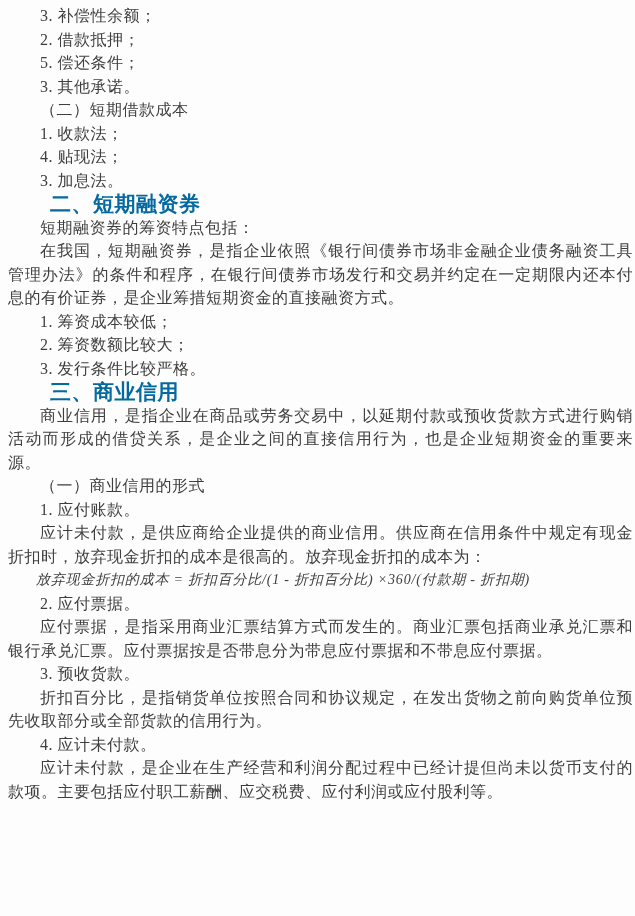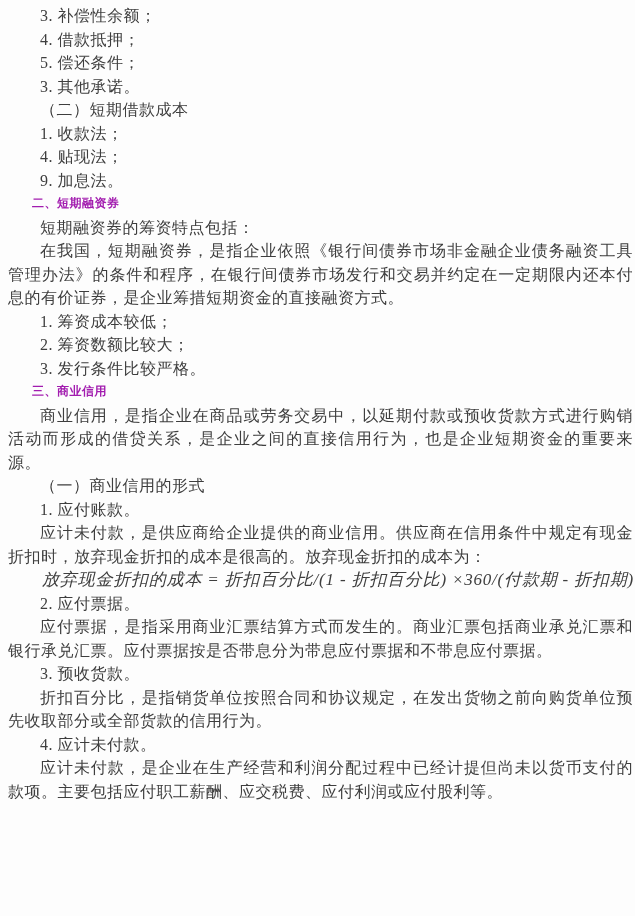--- a/index.html
+++ b/index.html
@@ -23,45 +23,45 @@
     white-space: nowrap;
   }
   .para {
     text-indent: 2em;
     text-align: justify;
   }
   .h2 {
     font-weight: bold;
     text-indent: 2em;
     font-family: "Liberation Sans", "DejaVu Sans", sans-serif;
-    font-size: 12px;
-    color: #a21caf;
+    font-size: 21px;
+    color: #0369a1;
     margin: 13px 0 12px 0;
   }
   .formula {
     text-indent: 2em;
     font-style: italic;
-    font-size: 17px;
+    font-size: 14px;
     letter-spacing: 0.8px;
     margin: 12px 0 12px 0;
     white-space: nowrap;
   }
 </style>
 </head>
 <body>
 
 <div class="page">
   <p class="item">3. 补偿性余额；</p>
-  <p class="item">4. 借款抵押；</p>
+  <p class="item">2. 借款抵押；</p>
   <p class="item">5. 偿还条件；</p>
   <p class="item">3. 其他承诺。</p>
   <p class="item">（二）短期借款成本</p>
   <p class="item">1. 收款法；</p>
   <p class="item">4. 贴现法；</p>
-  <p class="item">9. 加息法。</p>
+  <p class="item">3. 加息法。</p>
   <p class="h2">二、短期融资券</p>
   <p class="para">短期融资券的筹资特点包括：</p>
   <p class="para">在我国，短期融资券，是指企业依照《银行间债券市场非金融企业债务融资工具管理办法》的条件和程序，在银行间债券市场发行和交易并约定在一定期限内还本付息的有价证券，是企业筹措短期资金的直接融资方式。</p>
   <p class="item">1. 筹资成本较低；</p>
   <p class="item">2. 筹资数额比较大；</p>
   <p class="item">3. 发行条件比较严格。</p>
   <p class="h2">三、商业信用</p>
   <p class="para">商业信用，是指企业在商品或劳务交易中，以延期付款或预收货款方式进行购销活动而形成的借贷关系，是企业之间的直接信用行为，也是企业短期资金的重要来源。</p>
   <p class="item">（一）商业信用的形式</p>
   <p class="item">1. 应付账款。</p>

